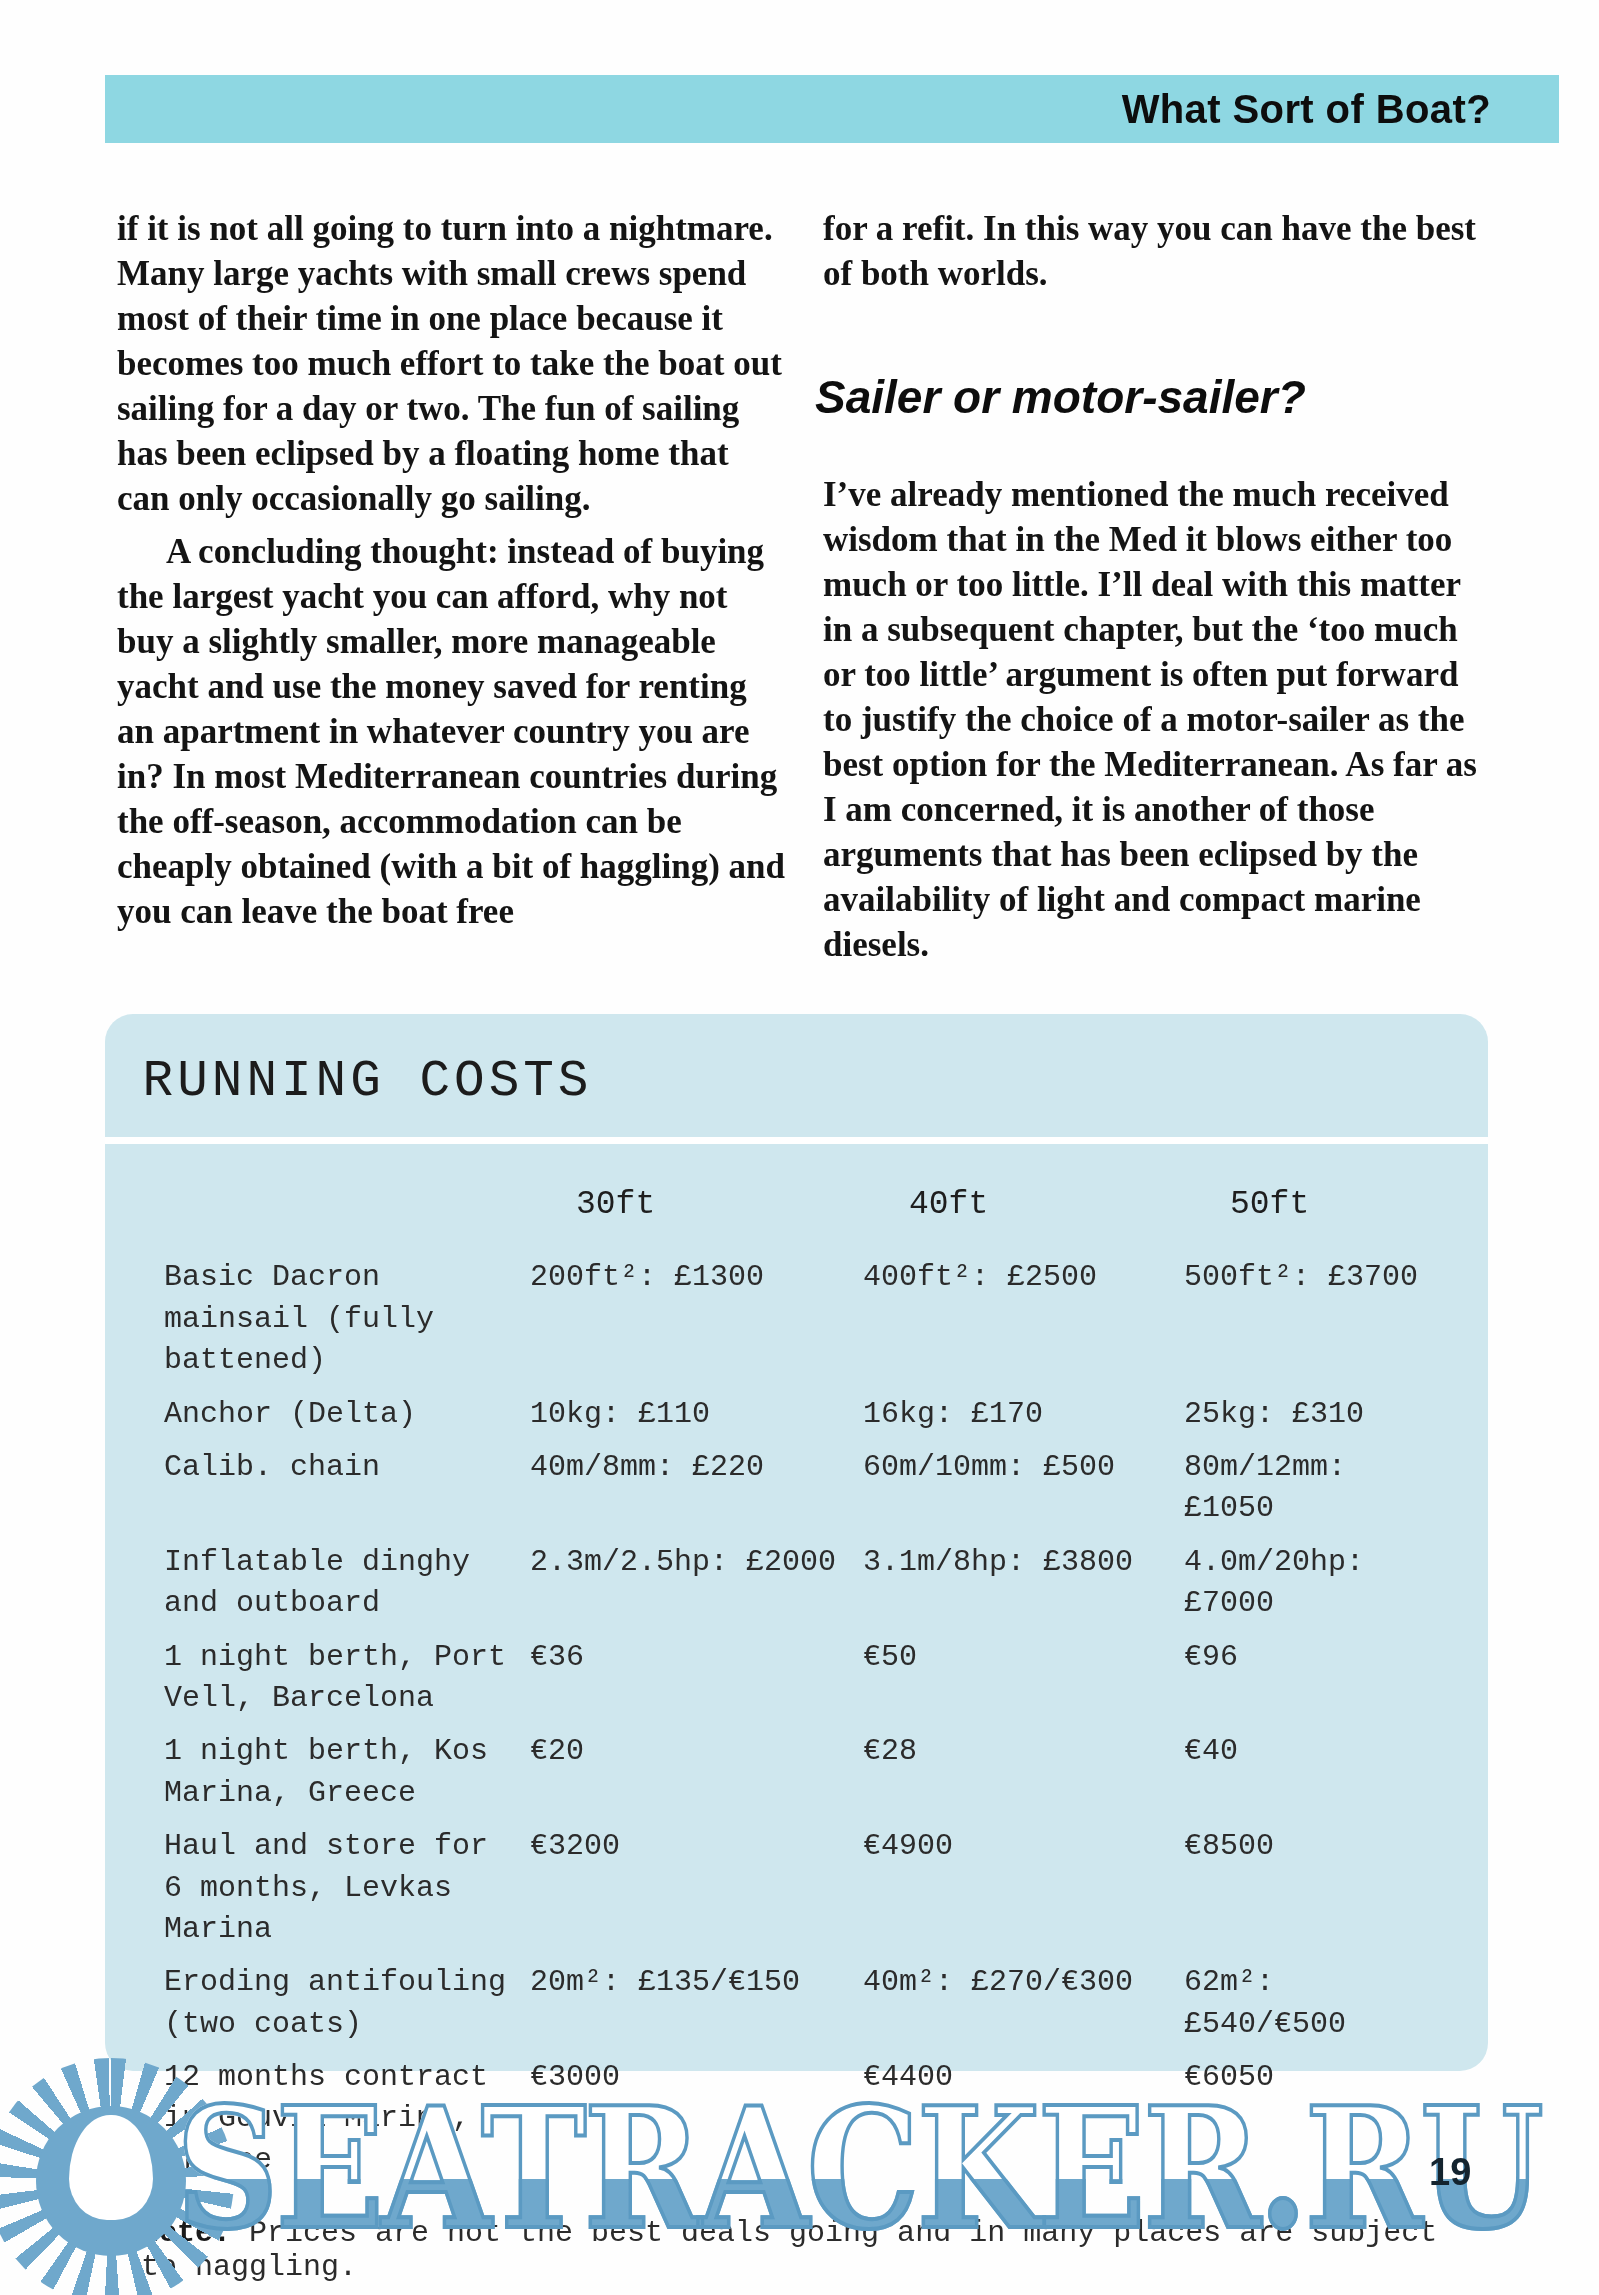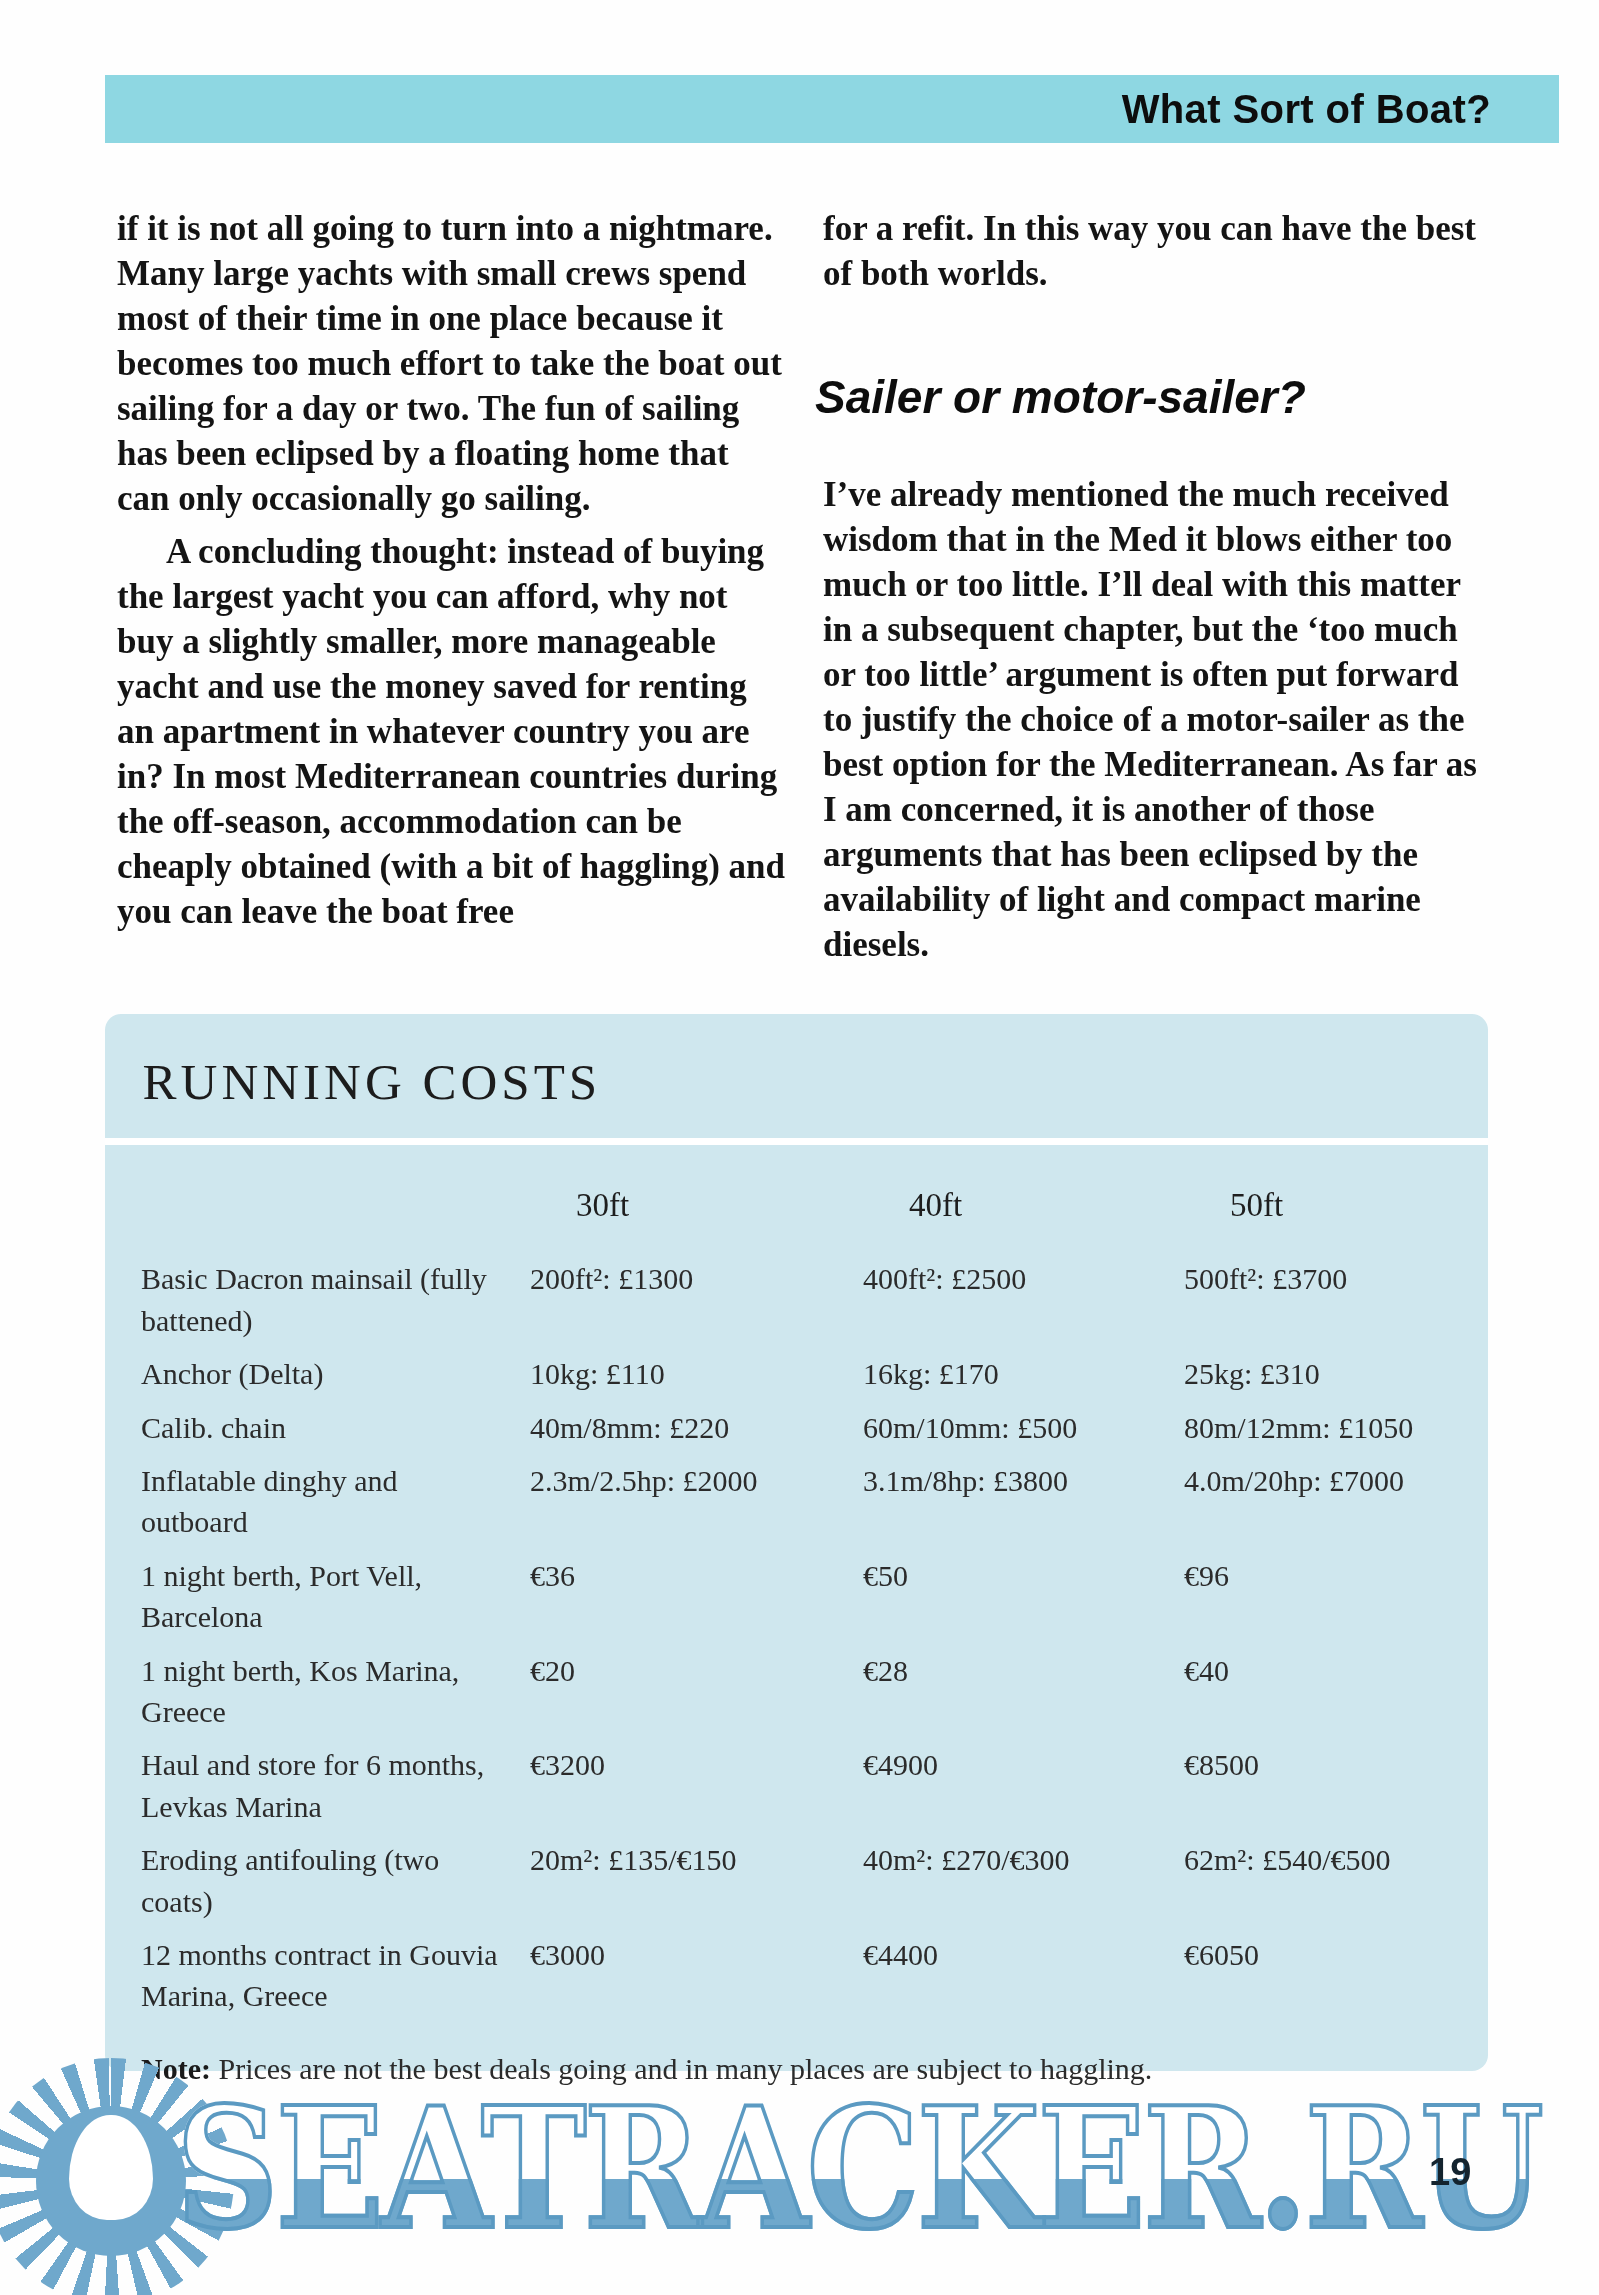--- a/index.html
+++ b/index.html
@@ -30,40 +30,40 @@
   .bodycol p.indent{text-indent:49px;}
   .subhead{
     font-family:"Liberation Sans", sans-serif;
     font-weight:bold;font-style:italic;
     font-size:46px;line-height:51px;color:#0d0d0d;
     margin:76px 0 49px 0;
   }
   
   .costs-box{
     position:absolute;left:105px;top:1014px;width:1383px;height:1057px;
-    background:#cfe7ee;border-radius:16px;
+    background:#cfe7ee;border-radius:28px;
     box-sizing:border-box;padding:33px 36px 0 36px;
-    font-family:Liberation Serif, serif;color:#2b2b2b;
+    font-family:Liberation Mono, monospace;color:#2b2b2b;
   }
   .costs-title{
     font-weight:normal;font-size:51px;letter-spacing:4px;color:#1c1c1c;
     margin:6.3px 0 0 1.6px;
   }
   .costs-rule{border:0;height:7.1px;background:#ffffff;margin:27px -36px 0 -36px;}
   .costs-grid{
     display:grid;
     grid-template-columns:389px 333px 321px auto;
     row-gap:12px;
     margin-top:38px;
     font-size:30px;line-height:1.38;font-weight:normal;
   }
   .costs-grid .hdr{
     font-size:33px;padding-left:46px;padding-bottom:17.5px;color:#1e1e1e;
   }
-  .costs-grid .lbl{padding-right:22px;}
+  .costs-grid .lbl{padding-right:22px;margin-left:23px;}
   .costs-note{margin:35px 0 0 0;font-size:30px;color:#2b2b2b;}
   .costs-note strong{font-weight:bold;color:#1a1a1a;}
   
   .watermark-text{
     position:absolute;left:176px;top:2085px;z-index:5;
     font-family:"DejaVu Serif", serif;font-weight:bold;
     font-size:167px;line-height:1;letter-spacing:-3.2px;white-space:nowrap;
     transform:scaleX(0.85);transform-origin:left top;
     background:linear-gradient(to bottom,#ffffff 0 56%,#6fa8cc 56% 100%);
     -webkit-background-clip:text;background-clip:text;color:transparent;

